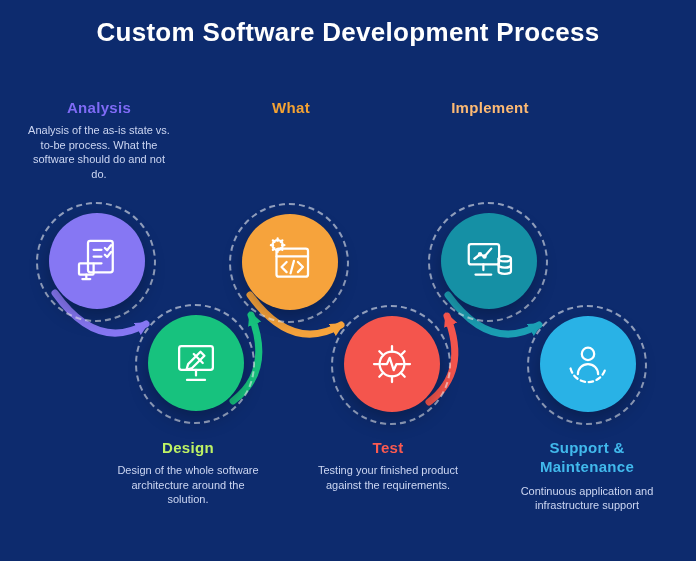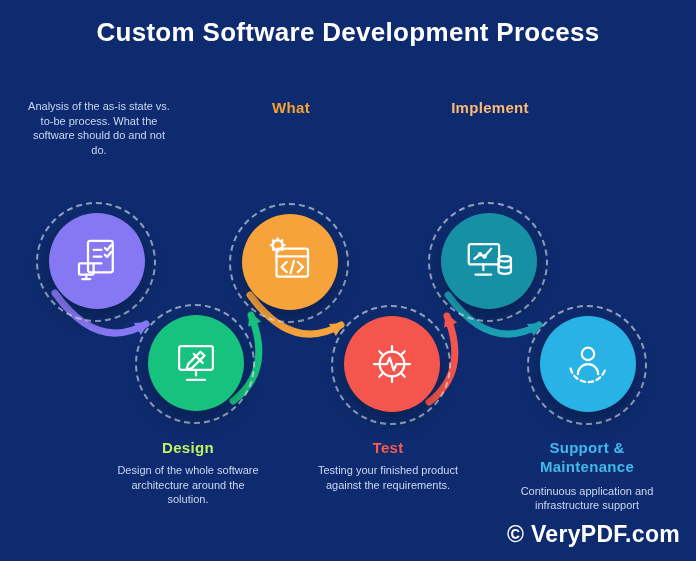--- a/index.html
+++ b/index.html
@@ -26,20 +26,21 @@
              font-size:23px;font-weight:800;letter-spacing:.3px}
 </style>
 </head>
 <body>
 
 <div class="canvas">
 
   <div class="title">Custom Software Development Process</div>
 
   <div class="step" style="left:28px;top:99px;width:142px">
+    <div class="step-title" style="color: rgb(127, 107, 246);">Analysis</div>
     <div class="step-desc">Analysis of the as-is state vs. to-be process. What the software should do and not do.</div>
   </div>
 
   <div class="step" style="left:218px;top:99px;width:146px">
     <div class="step-title" style="color: rgb(245, 163, 51);">What</div>
   </div>
 
   <div class="step" style="left:405px;top:99px;width:170px">
     <div class="step-title" style="color: #fdba74;">Implement</div>
   </div>
@@ -157,15 +158,14 @@
   <div class="step" style="left:315px;top:439px;width:146px">
     <div class="step-title" style="color: rgb(251, 90, 80);">Test</div>
     <div class="step-desc">Testing your finished product against the requirements.</div>
   </div>
 
   <div class="step" style="left:492px;top:439px;width:190px">
     <div class="step-title narrow" style="color: rgb(65, 185, 236);">Support &amp; Maintenance</div>
     <div class="step-desc">Continuous application and infrastructure support</div>
   </div>
 
-  <div class="watermark">© VeryPDF.com</div>
 
 </div>
 
 </body></html>

